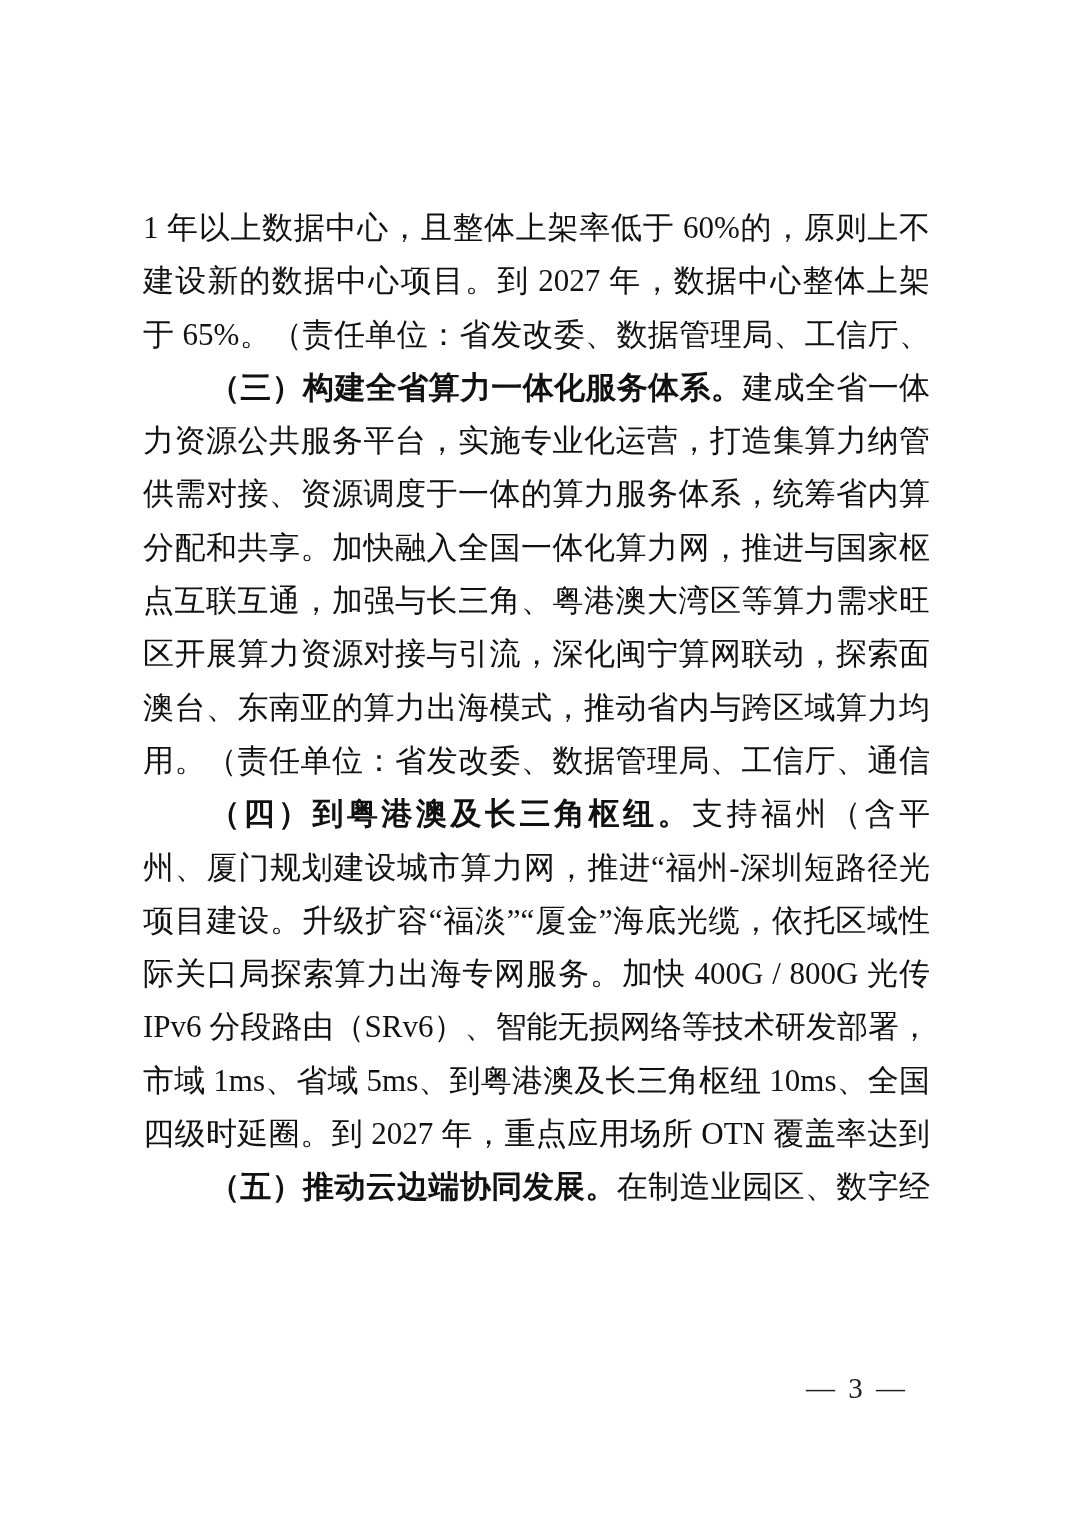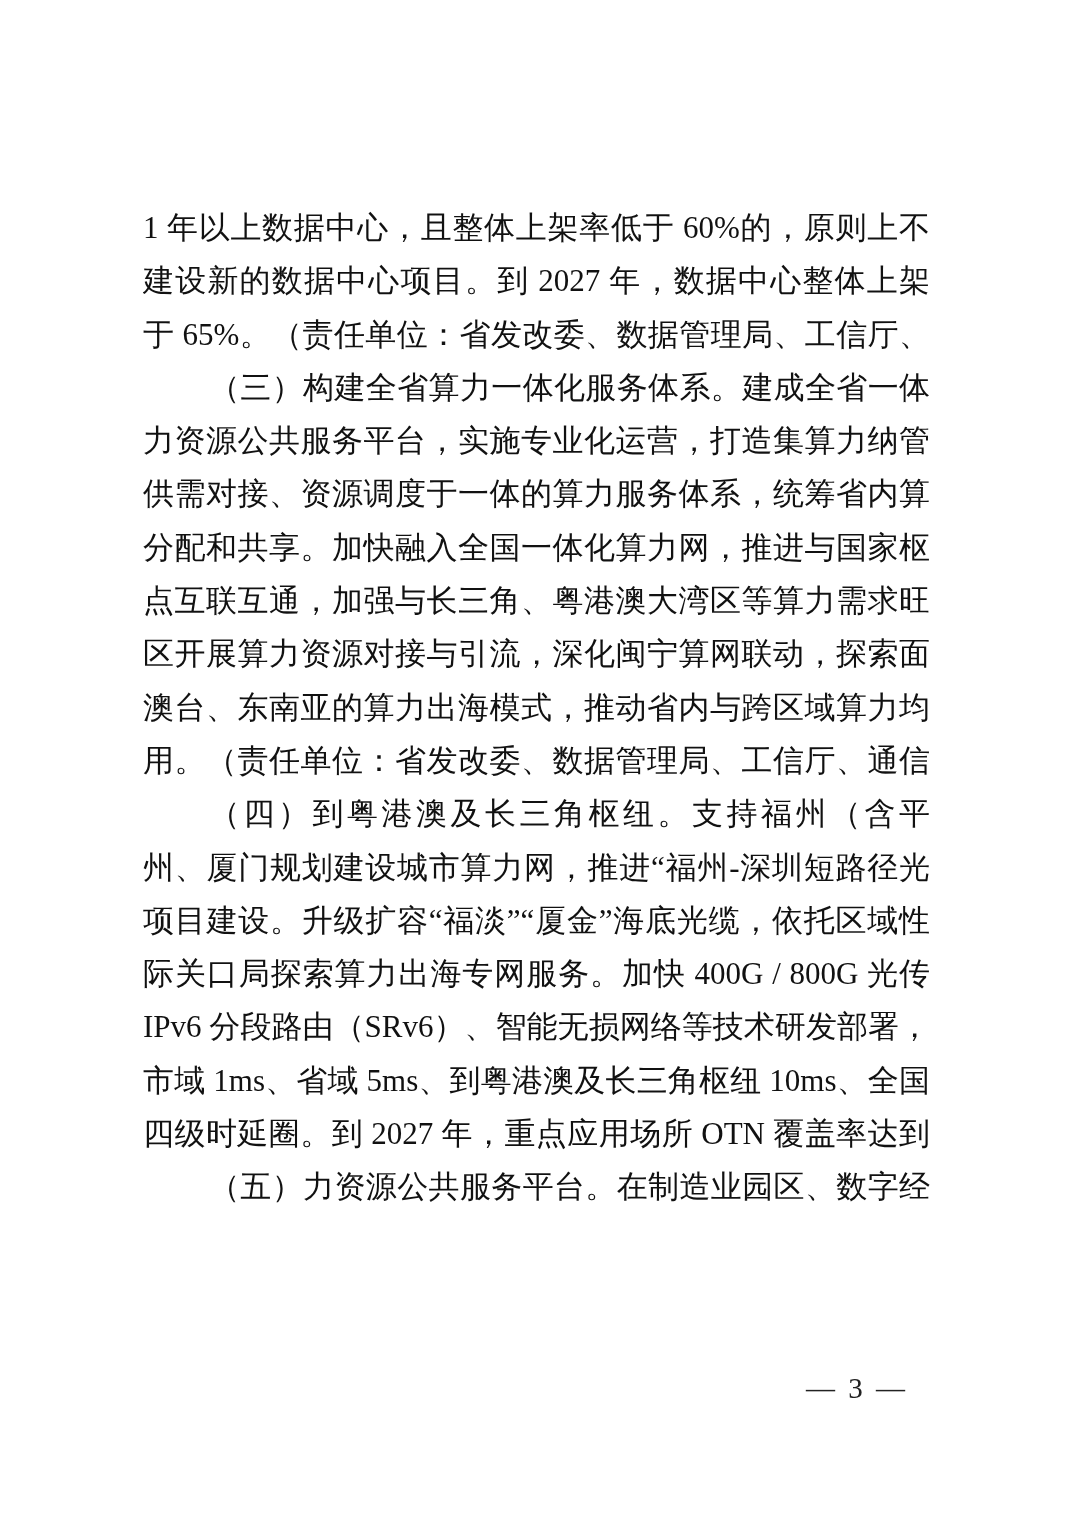--- a/index.html
+++ b/index.html
@@ -30,21 +30,21 @@
     text-align: justify;
     text-justify: inter-character;
   }
   .line.fill {
     text-align-last: justify;
   }
   .line.indent {
     text-indent: 66px;
   }
   .bold {
-    font-weight: 400;
+    font-weight: 700;
   }
   .page-number {
     position: absolute;
     top: 1368px;
     right: 175px;
     font-size: 29px;
     line-height: 40px;
     word-spacing: 6px;
     color: #222222;
   }
@@ -65,16 +65,16 @@
       <div class="line fill"><span>区开展算力资源对接与引流，深化闽宁算网联动，探索面向港</span></div>
       <div class="line fill"><span>澳台、东南亚的算力出海模式，推动省内与跨区域算力均衡利</span></div>
       <div class="line fill"><span>用。（责任单位：省发改委、数据管理局、工信厅、通信管理局）</span></div>
       <div class="line fill indent"><span class="bold">（四）到粤港澳及长三角枢纽。</span><span>支持福州（含平潭）、泉</span></div>
       <div class="line fill"><span>州、厦门规划建设城市算力网，推进“福州-深圳短路径光缆”</span></div>
       <div class="line fill"><span>项目建设。升级扩容“福淡”“厦金”海底光缆，依托区域性国</span></div>
       <div class="line fill"><span>际关口局探索算力出海专网服务。加快 400G / 800G 光传输、</span></div>
       <div class="line fill"><span>IPv6 分段路由（SRv6）、智能无损网络等技术研发部署，打造</span></div>
       <div class="line fill"><span>市域 1ms、省域 5ms、到粤港澳及长三角枢纽 10ms、全国 20ms</span></div>
       <div class="line fill"><span>四级时延圈。到 2027 年，重点应用场所 OTN 覆盖率达到 90%。</span></div>
-      <div class="line fill indent"><span class="bold">（五）力资源公共服务平台。</span><span>在制造业园区、数字经济产</span></div>
+      <div class="line fill indent"><span class="bold">（五）推动云边端协同发展。</span><span>在制造业园区、数字经济产</span></div>
     </div>
   <div class="page-number">— 3 —</div>
 </div>
 
 </body></html>

